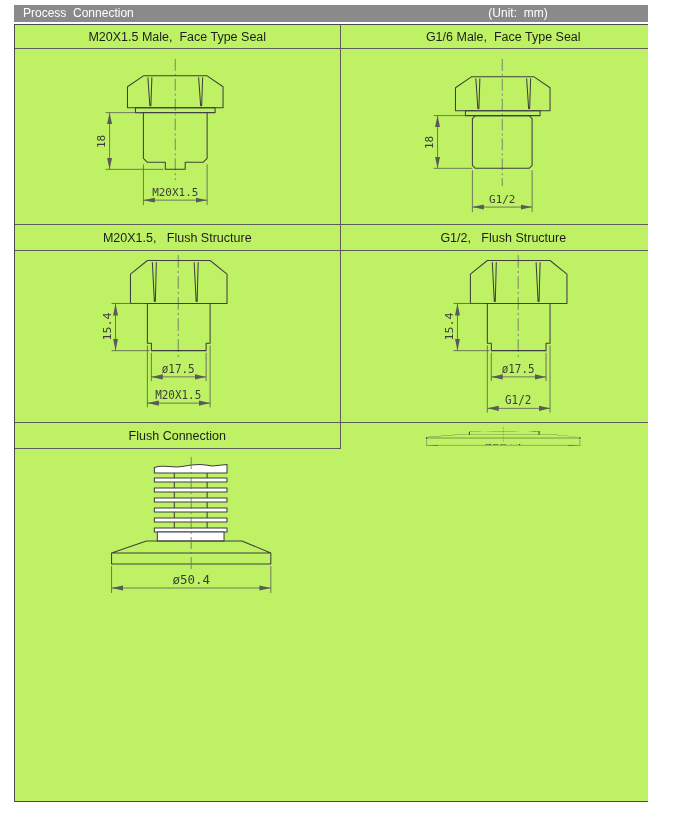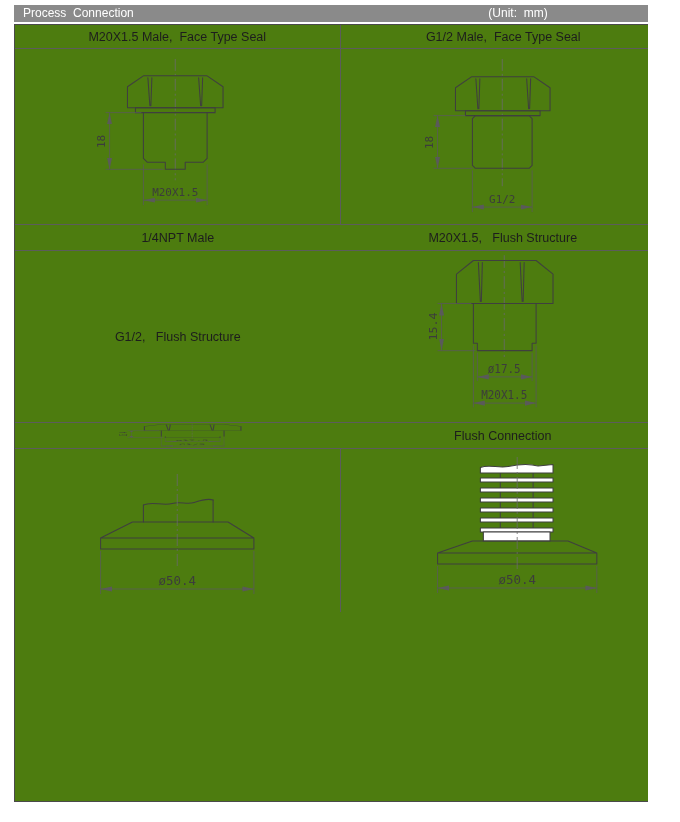--- a/index.html
+++ b/index.html
@@ -13,21 +13,21 @@
     background: var(--header_bg,#8a8a8a); color: var(--header_text,#fff);
     font-size: 12px; line-height: 17px;
   }
   .topbar .ttl { position: absolute; left: 9px; white-space: pre; }
   .topbar .unit { position: absolute; left: 504px; transform: translateX(-50%); white-space: pre; }
   .sheet {
     position: absolute; left: 14px; top: 24px; width: 653px;
     border: 1.5px solid var(--border,#4a4a4a);
     display: grid; grid-template-columns: 1fr 1fr;
     grid-template-rows: 24px 176px 26px 172px 26px 163px 26px 163px;
-    background: #4d7c0f;
+    background: #bef264;
   }
   .cell { border-bottom: 1px solid var(--grid,#5c5c5c); }
   .cell.cl-l { border-right: 1px solid var(--grid,#5c5c5c); }
   .cell.last { border-bottom: none; }
   .tcell {
     display: flex; align-items: center; justify-content: center;
     font-size: 12.5px; color: var(--text,#1d1d1d); white-space: pre;
   }
   .dcell svg { display: block; width: 100%; height: 100%; }
   .ol  { stroke: var(--line,#3f3f3f); stroke-width: 1.05; fill: none; stroke-linejoin: round; stroke-linecap: round; }
@@ -44,21 +44,21 @@
 <div class="page">
 
   <div class="topbar">
     <span class="ttl">Process  Connection</span>
     <span class="unit">(Unit:  mm)</span>
   </div>
 
   <div class="sheet">
 
     <div class="cell cl-l tcell">M20X1.5 Male,  Face Type Seal</div>
-    <div class="cell tcell">G1/2 Male,  Face Type Seal</div>
+    <div class="cell tcell">G1/6 Male,  Face Type Seal</div>
 
     <div class="cell cl-l dcell">
       <svg viewBox="0 0 326 176" preserveAspectRatio="none">
         <defs>
           <marker id="arw" markerUnits="userSpaceOnUse" markerWidth="12" markerHeight="7" refX="11.5" refY="3.5" orient="auto-start-reverse">
             <path class="arw" d="M11.5,3.5 L0,1 L0,6 Z"></path>
           </marker>
         </defs>
         <line class="cl" x1="161" y1="10" x2="161" y2="132"></line>
         <g>
@@ -94,21 +94,20 @@
           <text class="dt" x="89" y="94" text-anchor="middle" dominant-baseline="central" transform="rotate(-90 89 94)">18</text>
         </g>
         <g>
           <path class="dim" d="M132,122 L132,164 M192,122 L192,164"></path>
           <line class="dim" x1="132" y1="159" x2="192" y2="159" marker-start="url(#arw)" marker-end="url(#arw)"></line>
           <text class="dt" x="162" y="155" text-anchor="middle">G1/2</text>
         </g>
       </svg>
     </div>
 
-    <div class="cell tcell">1/4NPT Male</div>
 
 
     <div class="cell cl-l tcell">M20X1.5,   Flush Structure</div>
     <div class="cell tcell">G1/2,   Flush Structure</div>
 
     <div class="cell cl-l dcell">
       <svg viewBox="0 0 326 163" preserveAspectRatio="none">
         <line class="cl" x1="164" y1="4" x2="164" y2="102"></line>
         <g>
           <path class="ol" d="M116,50 L116,22 L133,9 L196,9 L213,22 L213,50 Z"></path>

